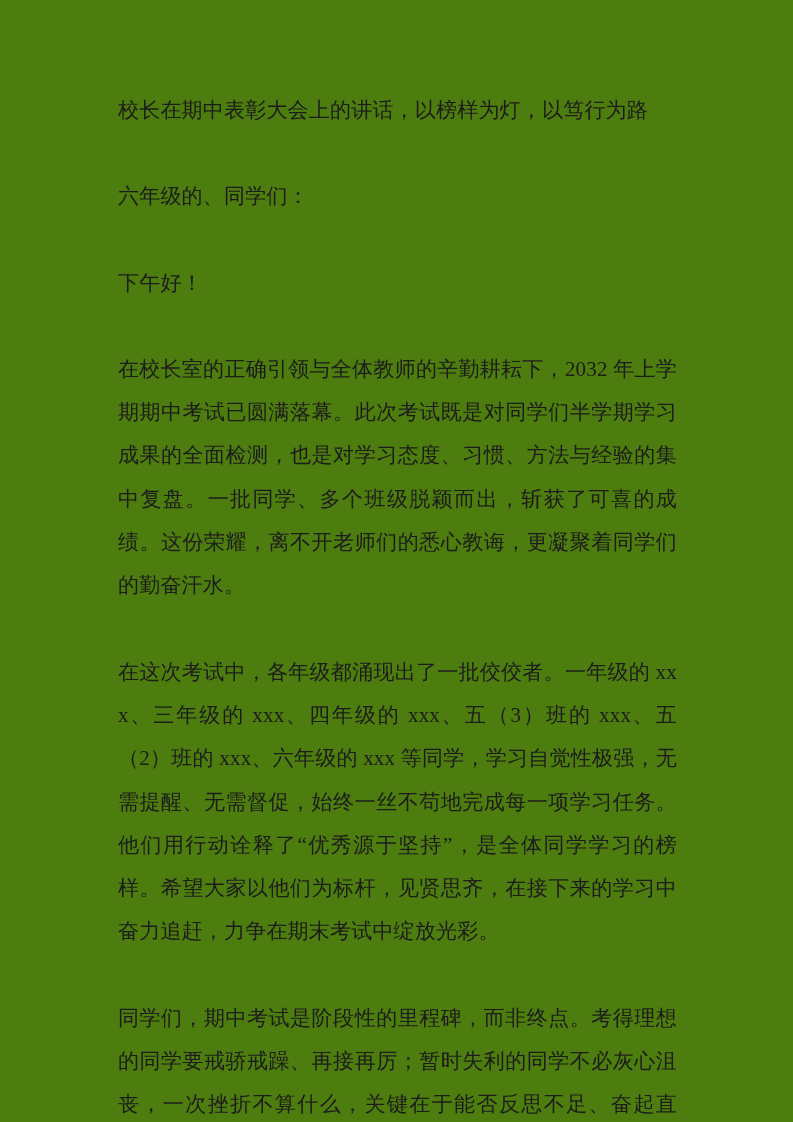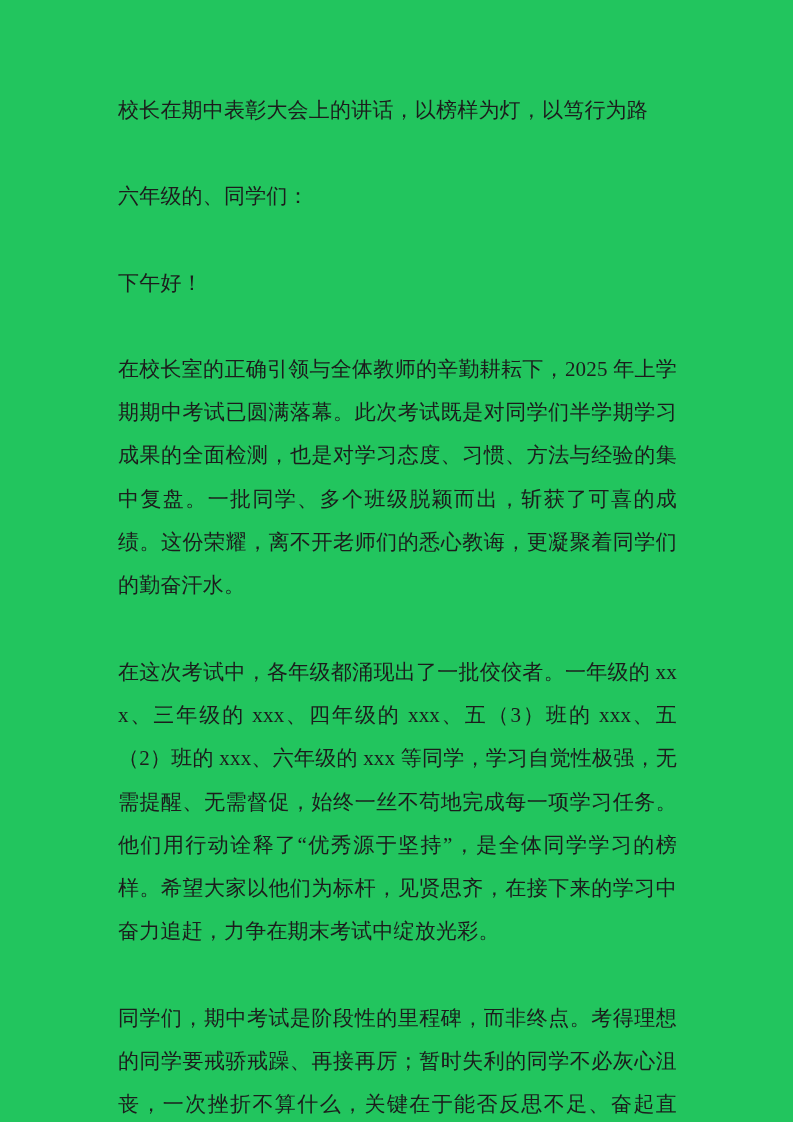--- a/index.html
+++ b/index.html
@@ -4,21 +4,21 @@
 <style>
   html, body {
     margin: 0;
     padding: 0;
     background: #ffffff;
   }
   .page {
     position: relative;
     width: 793px;
     height: 1122px;
-    background: #22c55e;
+    background: #4d7c0f;
     box-sizing: border-box;
     padding: 89px 116px 0 118px;
     overflow: hidden;
     font-family: "Liberation Serif", "DejaVu Serif", serif;
     color: #1c1c1c;
   }
   .para {
     margin: 0 0 43px 0;
     font-size: 21px;
     line-height: 43.3px;
@@ -31,16 +31,16 @@
     margin-bottom: 0;
   }
 </style>
 </head>
 <body>
 
 <div class="page">
   <p class="para">校长在期中表彰大会上的讲话，以榜样为灯，以笃行为路</p>
   <p class="para">六年级的、同学们：</p>
   <p class="para">下午好！</p>
-  <p class="para">在校长室的正确引领与全体教师的辛勤耕耘下，2025 年上学期期中考试已圆满落幕。此次考试既是对同学们半学期学习成果的全面检测，也是对学习态度、习惯、方法与经验的集中复盘。一批同学、多个班级脱颖而出，斩获了可喜的成绩。这份荣耀，离不开老师们的悉心教诲，更凝聚着同学们的勤奋汗水。</p>
+  <p class="para">在校长室的正确引领与全体教师的辛勤耕耘下，2032 年上学期期中考试已圆满落幕。此次考试既是对同学们半学期学习成果的全面检测，也是对学习态度、习惯、方法与经验的集中复盘。一批同学、多个班级脱颖而出，斩获了可喜的成绩。这份荣耀，离不开老师们的悉心教诲，更凝聚着同学们的勤奋汗水。</p>
   <p class="para">在这次考试中，各年级都涌现出了一批佼佼者。一年级的 xxx、三年级的 xxx、四年级的 xxx、五（3）班的 xxx、五（2）班的 xxx、六年级的 xxx 等同学，学习自觉性极强，无需提醒、无需督促，始终一丝不苟地完成每一项学习任务。他们用行动诠释了“优秀源于坚持”，是全体同学学习的榜样。希望大家以他们为标杆，见贤思齐，在接下来的学习中奋力追赶，力争在期末考试中绽放光彩。</p>
   <p class="para">同学们，期中考试是阶段性的里程碑，而非终点。考得理想的同学要戒骄戒躁、再接再厉；暂时失利的同学不必灰心沮丧，一次挫折不算什么，关键在于能否反思不足、奋起直追。希望大家在老师的帮助下，</p>
 </div>
 
 </body></html>

